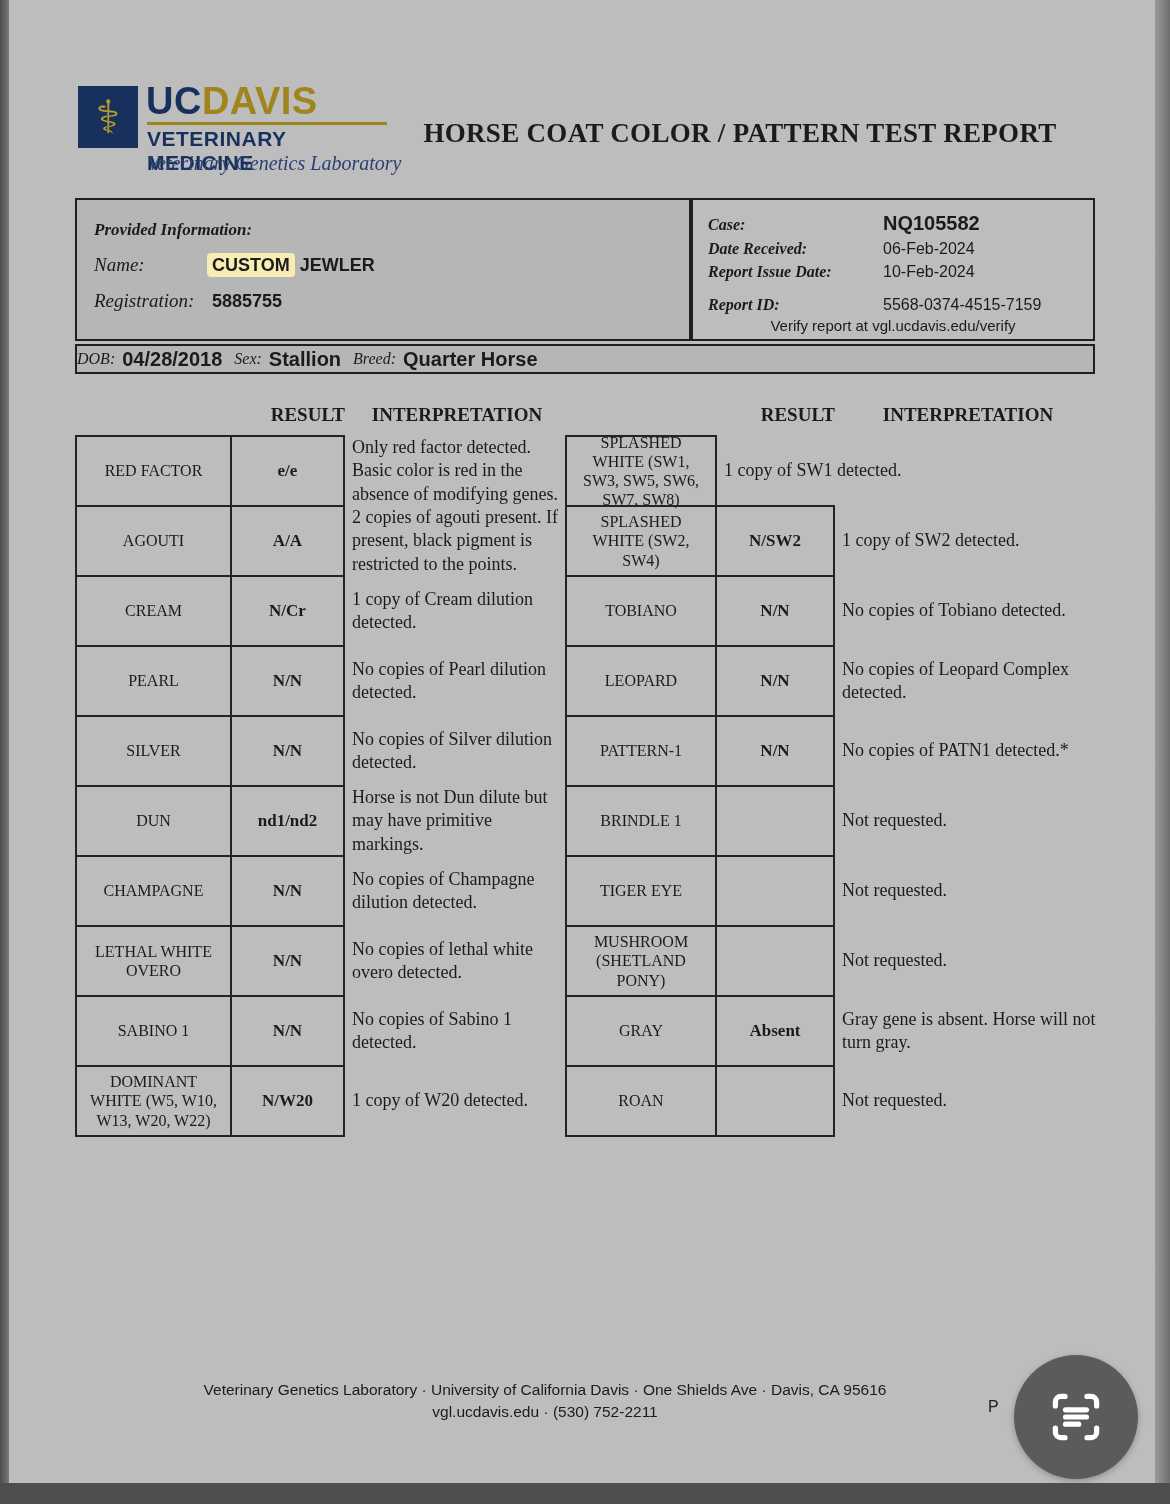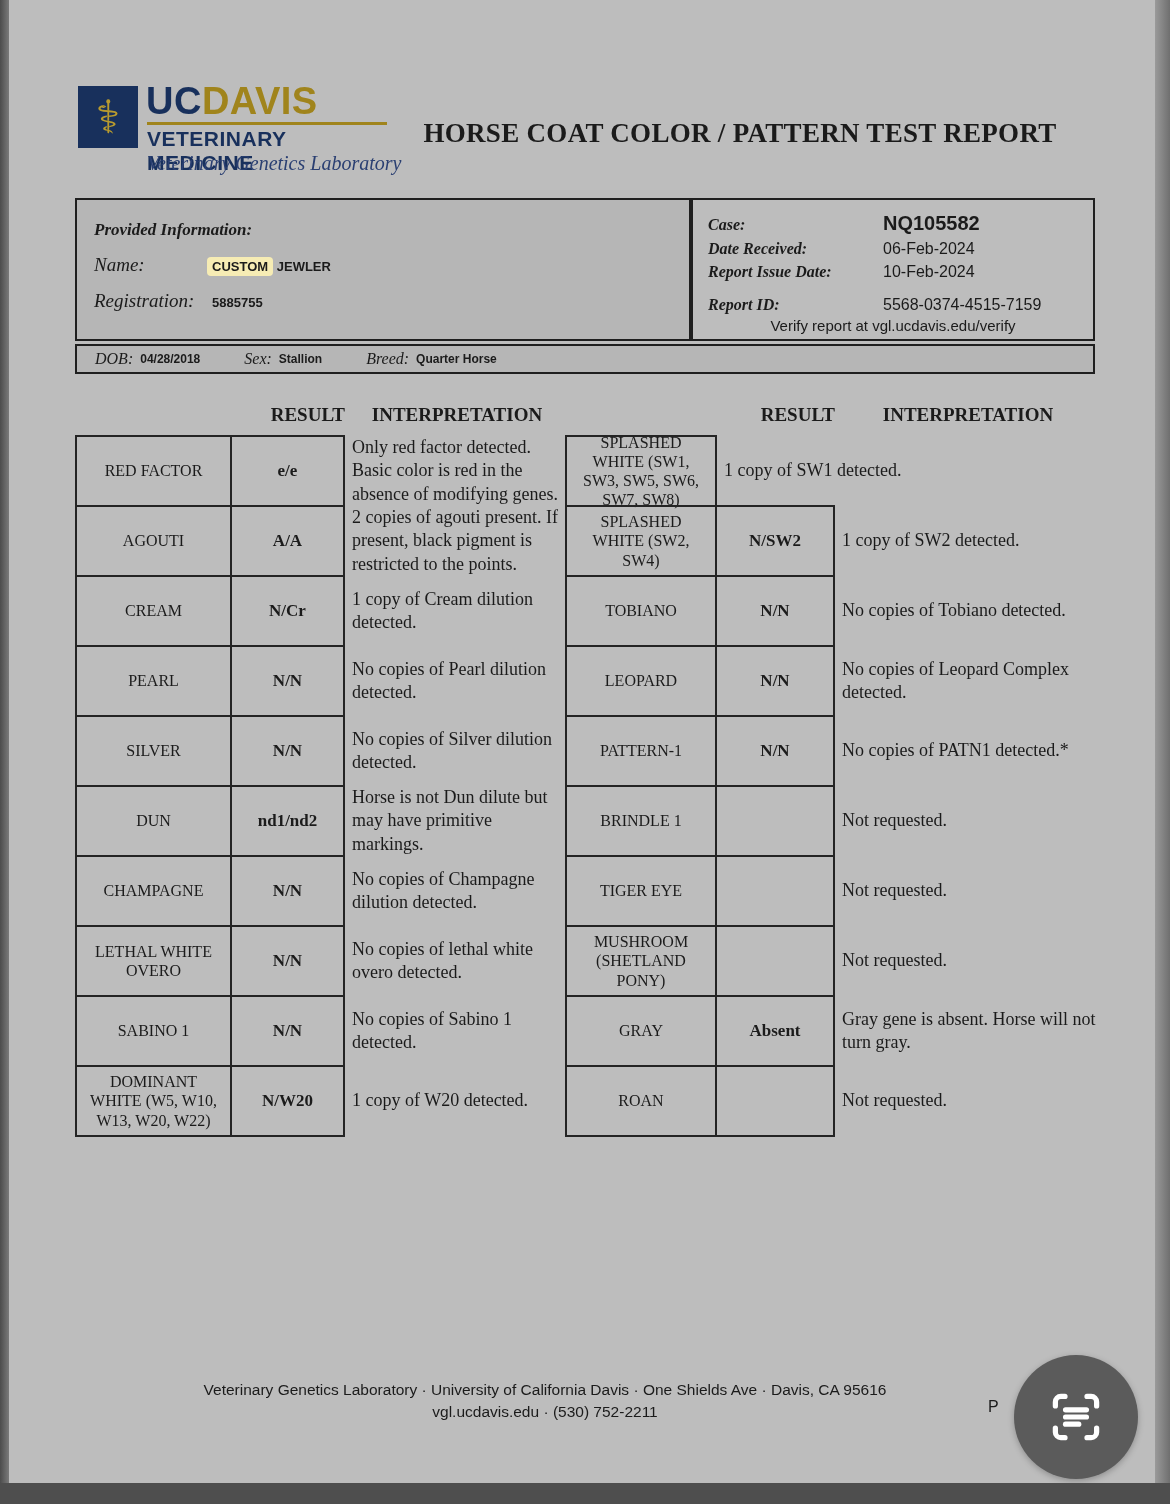--- a/index.html
+++ b/index.html
@@ -28,37 +28,37 @@
              font-weight:bold;font-size:27px;letter-spacing:.3px;}
 
   
   .pbox{position:absolute;left:75px;top:198px;width:616px;height:143px;background:#b6b6b6;
         border:2px solid #1f1f1f;box-sizing:border-box;}
   .pbox-heading{position:absolute;left:17px;top:20px;font-weight:bold;font-style:italic;font-size:17px;}
   .prow{position:absolute;left:17px;display:flex;align-items:baseline;}
   .prow.name-row{top:54px;}
   .prow.reg-row{top:90px;}
   .plabel{font-style:italic;font-size:19px;width:118px;}
-  .pvalue{font-family:"Liberation Sans",sans-serif;font-weight:bold;font-size:13px;}
+  .pvalue{font-family:"Liberation Sans",sans-serif;font-weight:bold;font-size:18px;}
   .hl{background:#f6ecb4;border-radius:4px;padding:2px 5px;margin:-2px 0 -2px -5px;}
 
   .cbox{position:absolute;left:691px;top:198px;width:404px;height:143px;
         border:2px solid #1f1f1f;box-sizing:border-box;}
   .crow{position:absolute;left:15px;display:flex;align-items:baseline;}
   .clabel{font-weight:bold;font-style:italic;font-size:16px;width:175px;}
   .cvalue{font-family:"Liberation Sans",sans-serif;font-size:16px;}
   .crow.r0{top:12px;} .crow.r0 .cvalue{font-weight:bold;font-size:20px;}
   .crow.r1{top:40px;} .crow.r2{top:63px;} .crow.r3{top:96px;}
   .verify{position:absolute;left:0;bottom:5px;width:100%;text-align:center;
           font-family:"Liberation Sans",sans-serif;font-size:15px;}
 
   .dob-strip{position:absolute;left:75px;top:344px;width:1020px;height:30px;background:#b6b6b6;
-             border:2px solid #1f1f1f;box-sizing:border-box;display:flex;align-items:center;padding-left:18px;}
+             border:2px solid #1f1f1f;box-sizing:border-box;display:flex;align-items:center;}
   .dob-strip .lab{font-style:italic;font-size:16px;}
-  .dob-strip .val{font-family:"Liberation Sans",sans-serif;font-weight:bold;font-size:12px;margin:0 44px 0 7px;}
+  .dob-strip .val{font-family:"Liberation Sans",sans-serif;font-weight:bold;font-size:20px;margin:0 12px 0 7px;}
   .dob-strip .val:last-child{margin-right:0;}
 
   
   .group{position:absolute;top:404px;}
   .group.gleft{left:75px;}
   .group.gright{left:565px;}
   .gheaders{display:flex;height:31px;font-weight:bold;font-size:19px;}
   .gheaders .h-result{width:270px;text-align:right;}
   .gleft .gheaders .h-interp{width:218px;text-align:center;margin-left:3px;}
   .gright .gheaders .h-interp{width:260px;text-align:center;margin-left:3px;}

